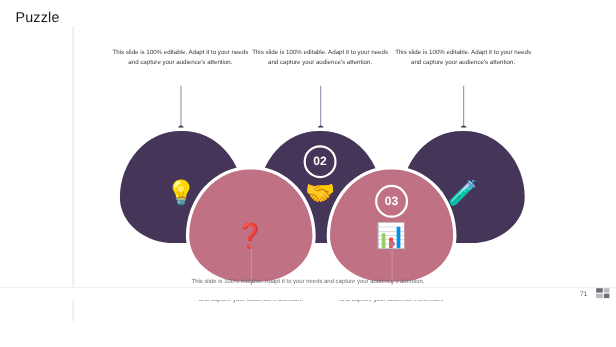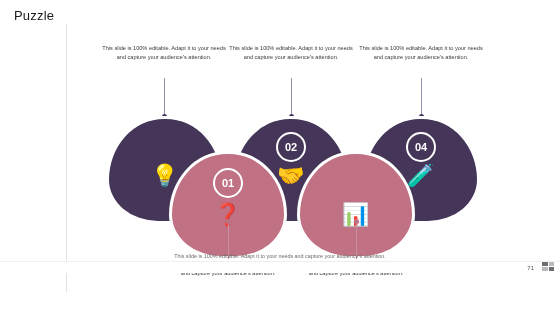--- a/index.html
+++ b/index.html
@@ -193,23 +193,22 @@
       <span class="glyph">🧪</span>
     </div>
 
     <div class="shape rose" style="left:89px; top:113px;">
       <span class="glyph">❓</span>
     </div>
     <div class="shape rose" style="left:217px; top:113px;">
       <span class="glyph">📊</span>
     </div>
 
-    <div class="numcircle rose" style="left:133px; top:130px;">01</div>
     <div class="numcircle dark" style="left:196px; top:94px;text-align:right;">02</div>
-    <div class="numcircle dark" style="left:326px; top:94px;">04</div>
+    <div class="numcircle rose" style="left:261px; top:130px;">03</div>
 
     <div class="stem rose" style="left:148px; top:183px; height:38px;"></div>
     <div class="dot rose" style="left:146px; top:181px;"></div>
 
     <div class="stem rose" style="left:276px; top:183px; height:38px;"></div>
     <div class="dot rose" style="left:274px; top:181px;"></div>
 
     <div class="callout" style="left:84px; top:222px;">This slide is 100% editable.  Adapt it to your needs and capture your audience's attention.</div>
     <div class="callout" style="left:212px; top:222px;">This slide is 100% editable.  Adapt it to your needs and capture your audience's attention.</div>
 

